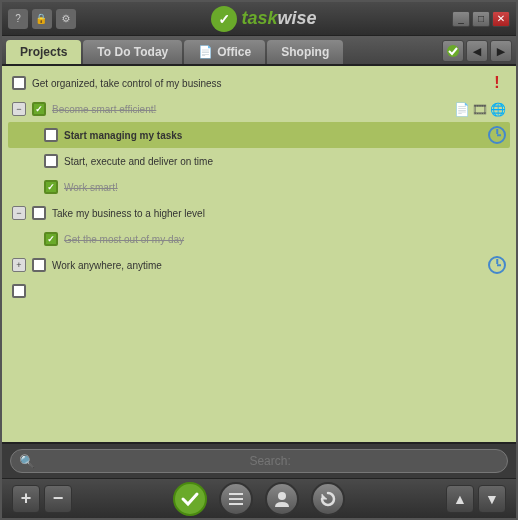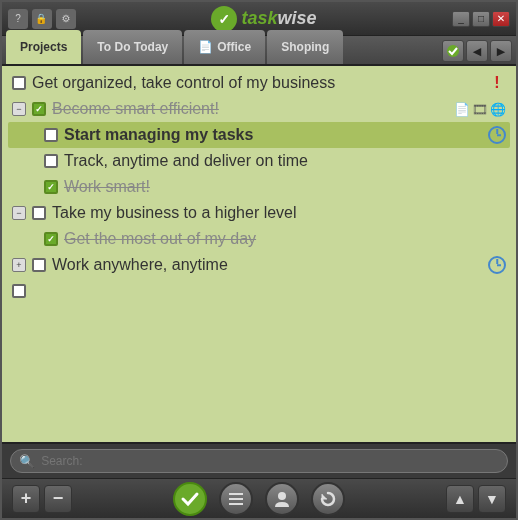--- a/index.html
+++ b/index.html
@@ -100,21 +100,21 @@
     .tabbar {
       background: linear-gradient(to bottom, #5a5a5a, #444);
       height: 30px;
       display: flex;
       align-items: flex-end;
       padding: 0 4px;
       gap: 2px;
       border-bottom: 2px solid #222;
     }
     .tab {
-      height: 34px;
+      height: 24px;
       padding: 0 14px;
       display: flex;
       align-items: center;
       border-radius: 4px 4px 0 0;
       cursor: pointer;
       font-size: 12px;
       font-weight: bold;
       gap: 4px;
     }
     .tab-active {
@@ -192,21 +192,21 @@
     .task-checkbox.checked::after {
       content: '✓';
       color: white;
       font-size: 9px;
       font-weight: bold;
     }
 
     .task-label {
       flex: 1;
       color: #333;
-      font-size: 16px;
+      font-size: 10px;
     }
     .task-label.strikethrough {
       text-decoration: line-through;
       color: #888;
     }
     .task-label.bold {
       font-weight: bold;
     }
 
     .task-icon-right {
@@ -303,20 +303,21 @@
       padding: 0 8px;
       gap: 6px;
     }
     .search-input {
       background: transparent;
       border: none;
       outline: none;
       color: #fdba74;
       font-size: 12px;
       width: 100%;
+      text-align: center;
     }
     .search-magnifier {
       color: #aaa;
       font-size: 13px;
     }
 
     
     .toolbar {
       background: linear-gradient(to bottom, #4a4a4a, #2e2e2e);
       height: 40px;
@@ -452,21 +453,21 @@
     <div class="task-row indented-1 highlighted">
       <div class="task-checkbox"></div>
       <span class="task-label bold">Start managing my tasks</span>
       <div class="task-icon-right">
         <div class="clock-icon"></div>
       </div>
     </div>
 
     <div class="task-row indented-1">
       <div class="task-checkbox"></div>
-      <span class="task-label">Track, anytime and deliver on time</span>
+      <span class="task-label">Start, execute and deliver on time</span>
     </div>
 
     <div class="task-row indented-1">
       <div class="task-checkbox checked"></div>
       <span class="task-label strikethrough">Work smart!</span>
     </div>
 
     <div class="task-row">
       <div class="expand-btn">−</div>
       <div class="task-checkbox"></div>

